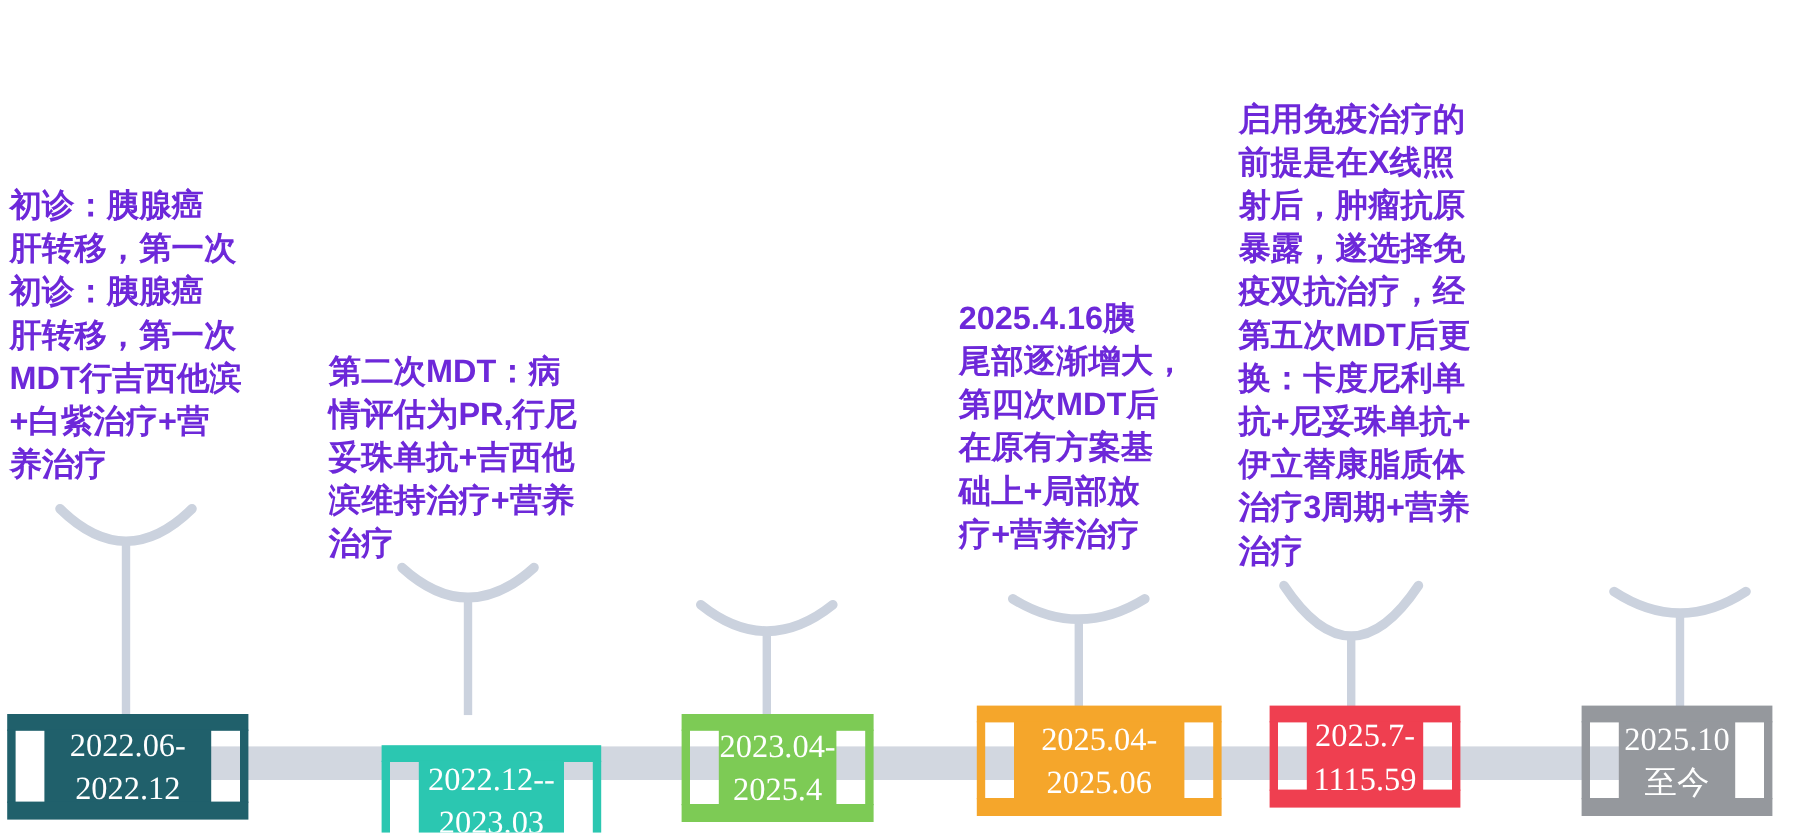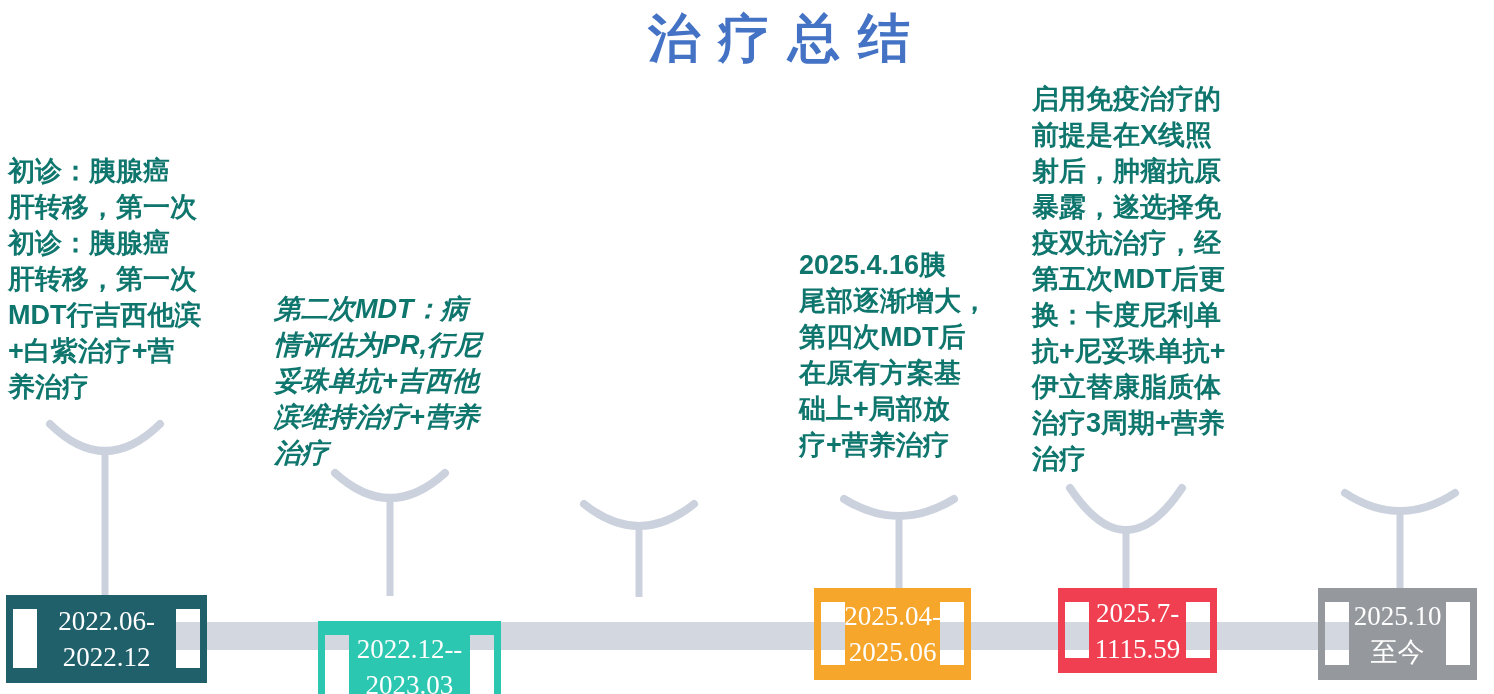--- a/index.html
+++ b/index.html
@@ -18,21 +18,21 @@
     font-size:52px;
     letter-spacing:18px;
     color:var(--title-color,#4472C4);
     white-space:nowrap;
   }
   .desc{
     position:absolute;
     font-weight:bold;
     font-size:27px;
     line-height:36px;
-    color:#0f766e;
+    color:#6d28d9;
     white-space:pre-line;
   }
   .connector{position:absolute;}
   .connector path{stroke:var(--conn-color,#CBD2DE);fill:none;}
   .connector .arc{stroke-width:8;stroke-linecap:round;}
   .connector .stem{stroke-width:7;}
   .timeline-bar{
     position:absolute;
     left:105px;top:622px;width:1295px;height:28px;
     background:var(--bar-color,#D2D7E0);
@@ -52,30 +52,29 @@
     font-family:"Liberation Serif","DejaVu Serif",serif;
     font-size:27px;line-height:36px;
     white-space:pre-line;
   }
 </style>
 </head>
 <body>
 
 <div id="slide" style="--title-color: #4472C4; --conn-color: #CBD2DE; --bar-color: #D2D7E0;">
 
-  <div class="title">治疗总结</div>
 
   <div class="desc" style="left:8px;top:153px;width:248px;">初诊：胰腺癌
 肝转移，第一次
 初诊：胰腺癌
 肝转移，第一次
 MDT行吉西他滨
 +白紫治疗+营
 养治疗</div>
-  <div class="desc" style="left:274px;top:291px;width:258px;font-style:italic;">第二次MDT：病
+  <div class="desc" style="left:274px;top:291px;width:258px;">第二次MDT：病
 情评估为PR,行尼
 妥珠单抗+吉西他
 滨维持治疗+营养
 治疗</div>
   <div class="desc" style="left:799px;top:247px;width:225px;">2025.4.16胰
 尾部逐渐增大，
 第四次MDT后
 在原有方案基
 础上+局部放
 疗+营养治疗</div>
@@ -131,22 +130,31 @@
   <div class="block" style="left: 318px; top: 595px; width: 183px; height: 92px; margin-top: 26px; --c: #2BC7B1;">
     <div class="bar-top"></div>
     <div class="pillar left"></div>
     <div class="pillar right"></div>
     <div class="body"></div>
     <div class="bar-bottom"></div>
     <div class="date">2022.12--
 2023.03</div>
   </div>
 
+  <div class="block" style="left: 568px; top: 595px; width: 160px; height: 90px; --c: #7DCB55;">
+    <div class="bar-top"></div>
+    <div class="pillar left"></div>
+    <div class="pillar right"></div>
+    <div class="body"></div>
+    <div class="bar-bottom"></div>
+    <div class="date">2023.04-
+2025.4</div>
+  </div>
 
-  <div class="block" style="left: 814px; top: 588px; width: 157px; height: 92px; --c: #F5A62B;">
+  <div class="block" style="left: 814px; top: 588px; width: 204px; height: 92px; --c: #F5A62B;">
     <div class="bar-top"></div>
     <div class="pillar left"></div>
     <div class="pillar right"></div>
     <div class="body"></div>
     <div class="bar-bottom"></div>
     <div class="date">2025.04-
 2025.06</div>
   </div>
 
   <div class="block" style="left: 1058px; top: 588px; width: 159px; height: 85px; --c: #EF3F50;">

